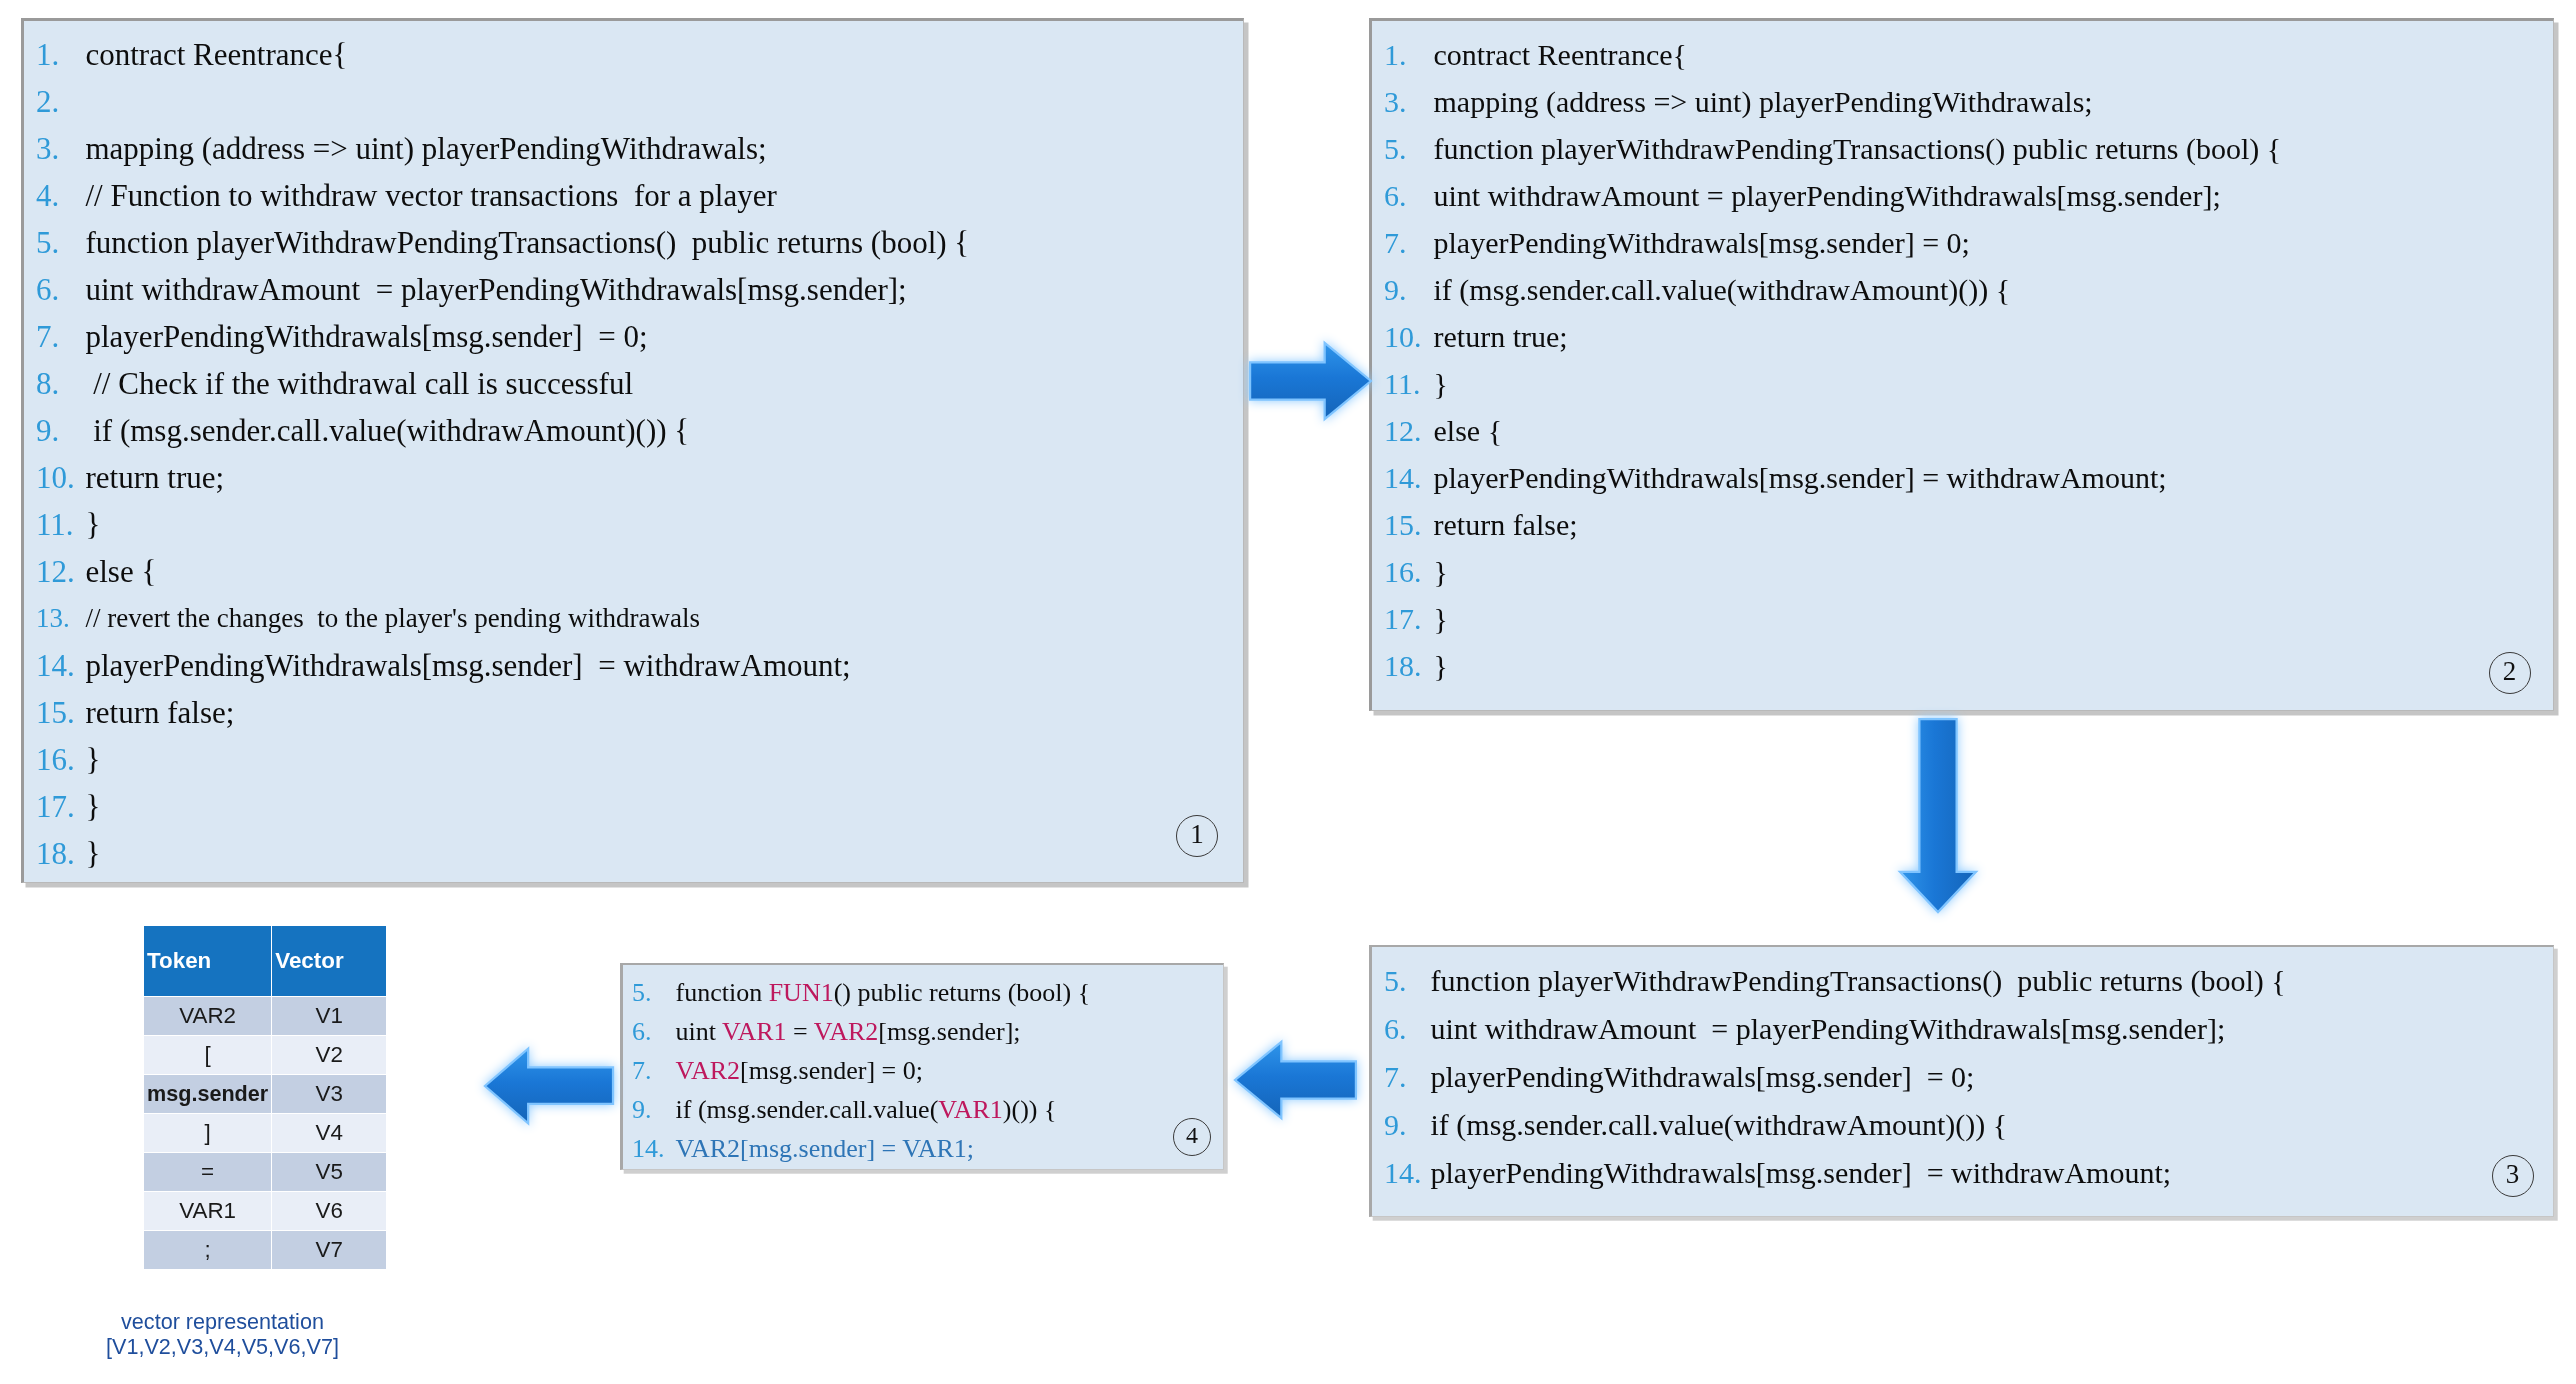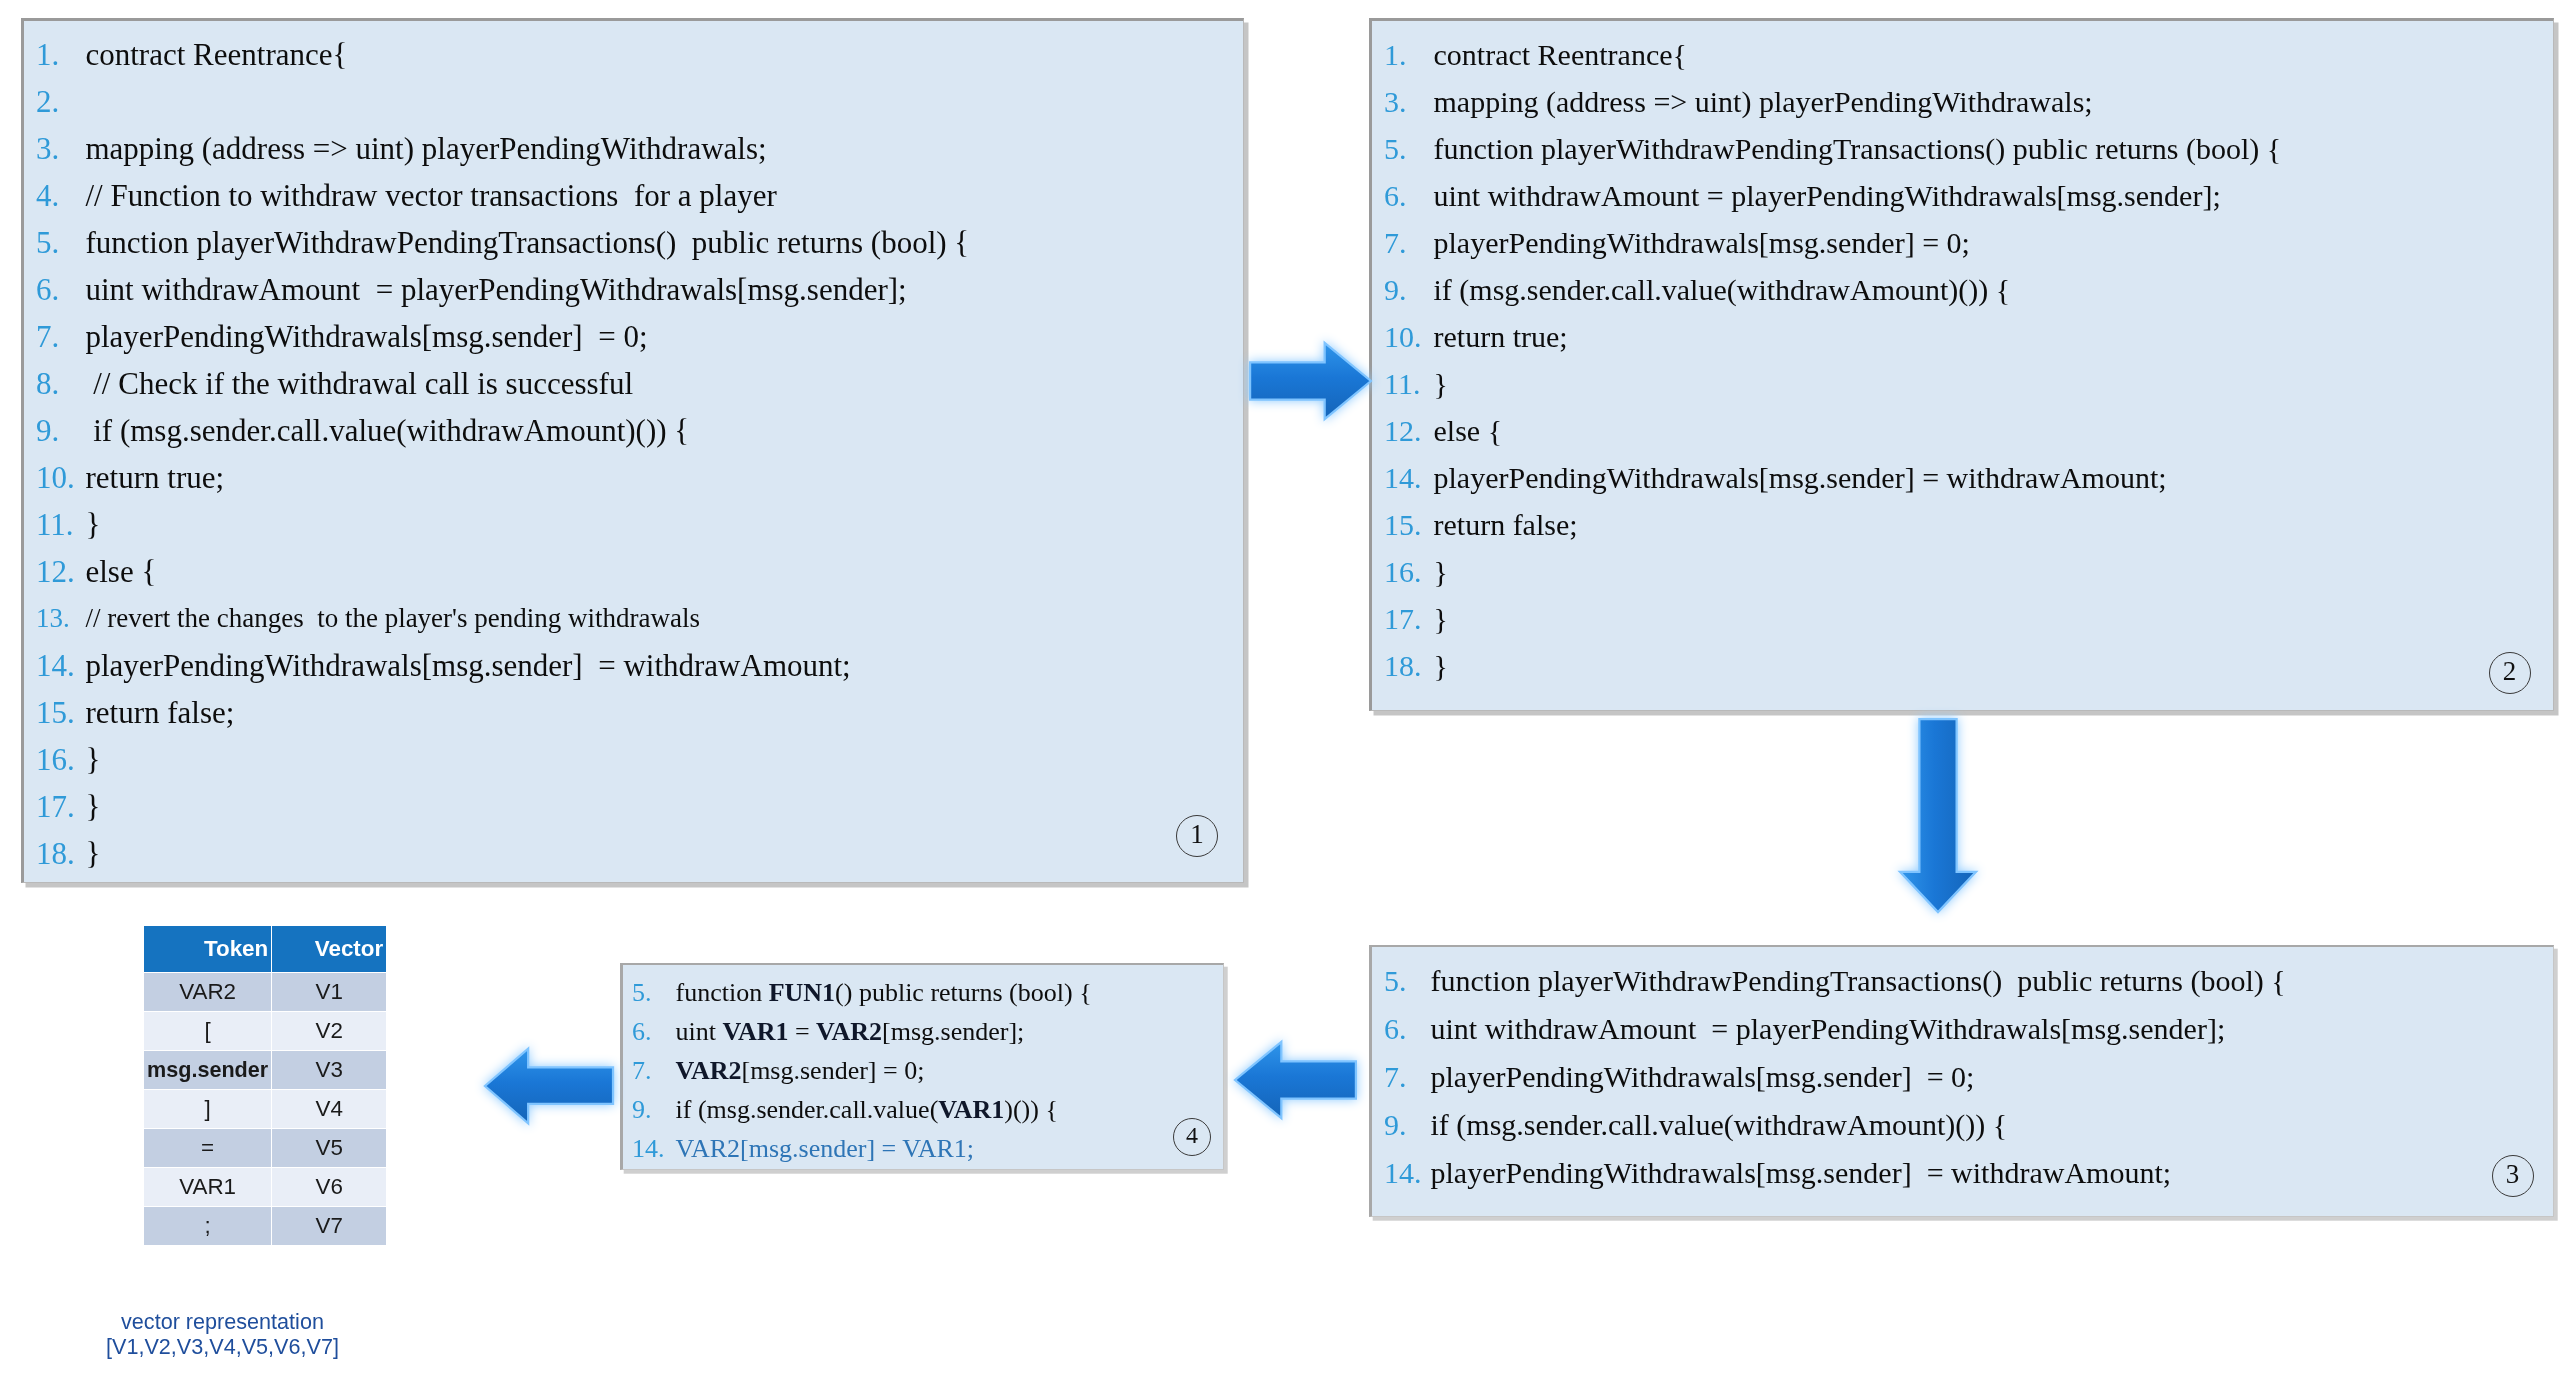--- a/index.html
+++ b/index.html
@@ -81,22 +81,22 @@
     position: absolute;
     border-collapse: collapse;
     font-family: "Liberation Sans", "DejaVu Sans", sans-serif;
     background: #ffffff;
   }
   .token-table th {
     background: #1573c0;
     color: #ffffff;
     font-size: 22.4px;
     font-weight: bold;
-    padding: 10px 3px;
-    text-align: right;
+    padding: 22px 3px;
+    text-align: left;
     border: 1.5px solid #ffffff;
   }
   .token-table td {
     font-size: 22.4px;
     text-align: center;
     padding: 6px 3px;
     color: #1a1a1a;
     border: 1.5px solid #ffffff;
     width: 108px;
   }
@@ -112,21 +112,21 @@
     position: absolute;
     text-align: center;
     color: #1f4e9c;
     font-family: "Liberation Sans", "DejaVu Sans", sans-serif;
     font-size: 21.6px;
     line-height: 1.18;
     width: 313px;
   }
 
   
-  .orange { color: #0f172a; font-weight: bold; }
+  .orange { color: #be185d; }
   .blueline { color: #2e75b6; }
 </style>
 </head>
 <body>
 
 <div class="code-box" id="panel1" style="left:21px; top:18px; width:1223px; height:865px;">
   <div class="code-lines" id="panel1-lines">
       <div class="cline" style="font-size: 31px; height: 47px; line-height: 47px;"><span class="lno" style="min-width: 42px;">1.</span><span class="ctext">contract Reentrance{</span></div>
       <div class="cline" style="font-size: 31px; height: 47px; line-height: 47px;"><span class="lno" style="min-width: 42px;">2.</span><span class="ctext"></span></div>
       <div class="cline" style="font-size: 31px; height: 47px; line-height: 47px;"><span class="lno" style="min-width: 42px;">3.</span><span class="ctext">mapping (address =&gt; uint) playerPendingWithdrawals;</span></div>

